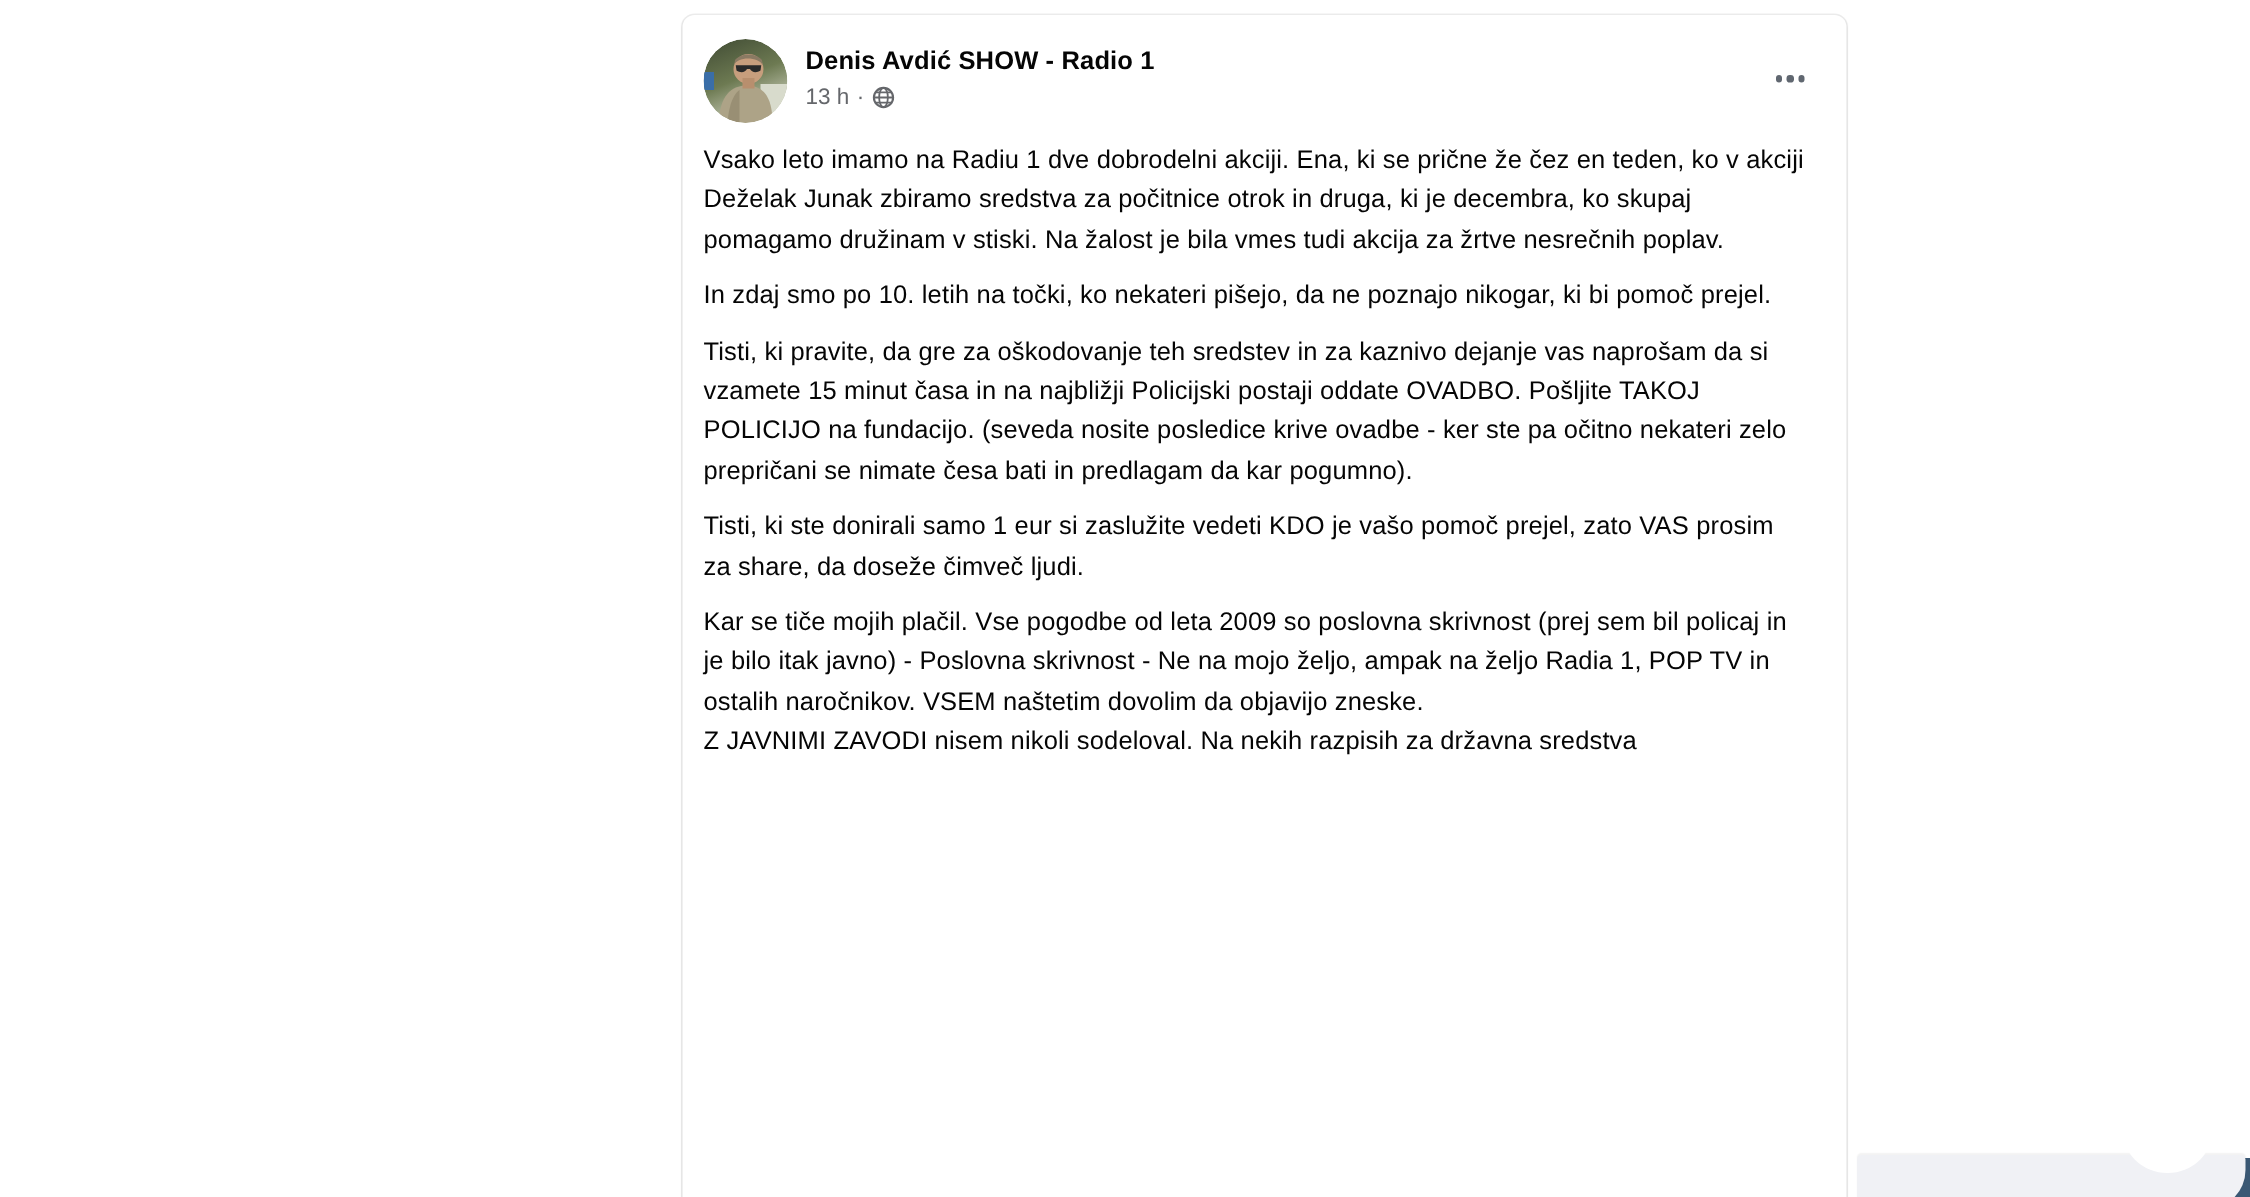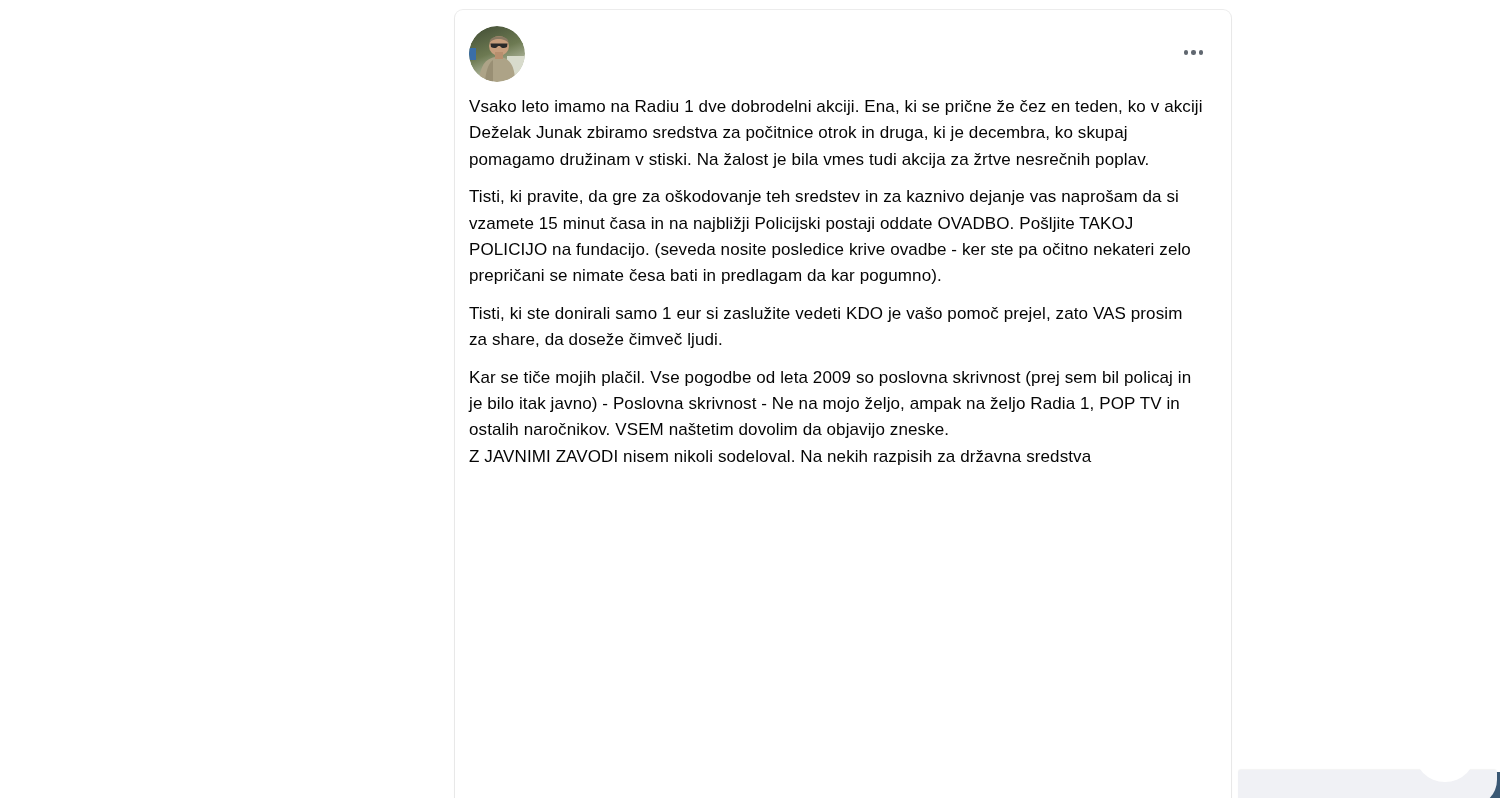--- a/index.html
+++ b/index.html
@@ -161,31 +161,48 @@
             <path d="M10 56 C11 38 18 31 29 31 C40 31 46 39 46 56 Z" fill="#ada387"></path>
             <path d="M16 56 C17 42 21 36 24 34 L24 56 Z" fill="#998f74"></path>
             <circle cx="30" cy="20" r="10" fill="#c79e7d"></circle>
             <path d="M20.5 17.5 C22 11.5 37 11.5 39.5 17.5 L39 14 C35 9 25 9 21 14 Z" fill="#8a7a63"></path>
             <path d="M21.5 17.5 L38.5 17.5 L38 21 C35 23 32 22 31 20 L29 20 C28 22 25 23 22 21 Z" fill="#2a2a2a"></path>
             <rect x="26" y="26" width="8" height="7" fill="#b88f6e"></rect>
           </g>
         </svg>
       </a>
 
+      <div class="header-text">
+        <a class="author">Denis Avdić SHOW - Radio 1</a>
+        <div class="meta">
+          <a class="timestamp">13 h</a>
+          <span class="sep">·</span>
+          <span class="globe">
+            <svg width="16" height="16" viewBox="0 0 16 16">
+              <circle cx="8" cy="8" r="6.4" fill="none" stroke="#65676B" stroke-width="1.4"></circle>
+              <ellipse cx="8" cy="8" rx="2.9" ry="6.4" fill="none" stroke="#65676B" stroke-width="1.2"></ellipse>
+              <line x1="1.6" y1="8" x2="14.4" y2="8" stroke="#65676B" stroke-width="1.2"></line>
+              <line x1="2.6" y1="4.6" x2="13.4" y2="4.6" stroke="#65676B" stroke-width="1.1"></line>
+              <line x1="2.6" y1="11.4" x2="13.4" y2="11.4" stroke="#65676B" stroke-width="1.1"></line>
+            </svg>
+          </span>
+        </div>
+      </div>
 
       <button class="menu-btn" aria-label="Actions for this post">
         <span class="mdot"></span>
         <span class="mdot"></span>
         <span class="mdot"></span>
       </button>
 
     </header>
 
     <div class="post-body">
       <p>Vsako leto imamo na Radiu 1 dve dobrodelni akciji. Ena, ki se prične že čez en teden, ko v akciji Deželak Junak zbiramo sredstva za počitnice otrok in druga, ki je decembra, ko skupaj pomagamo družinam v stiski. Na žalost je bila vmes tudi akcija za žrtve nesrečnih poplav.</p>
+      <p>In zdaj smo po 10. letih na točki, ko nekateri pišejo, da ne poznajo nikogar, ki bi pomoč prejel.</p>
       <p>Tisti, ki pravite, da gre za oškodovanje teh sredstev in za kaznivo dejanje vas naprošam da si vzamete 15 minut časa in na najbližji Policijski postaji oddate OVADBO. Pošljite TAKOJ POLICIJO na fundacijo. (seveda nosite posledice krive ovadbe - ker ste pa očitno nekateri zelo prepričani se nimate česa bati in predlagam da kar pogumno).</p>
       <p>Tisti, ki ste donirali samo 1 eur si zaslužite vedeti KDO je vašo pomoč prejel, zato VAS prosim za share, da doseže čimveč ljudi.</p>
       <p>Kar se tiče mojih plačil. Vse pogodbe od leta 2009 so poslovna skrivnost (prej sem bil policaj in je bilo itak javno) - Poslovna skrivnost - Ne na mojo željo, ampak na željo Radia 1, POP TV in ostalih naročnikov. VSEM naštetim dovolim da objavijo zneske.
 Z JAVNIMI ZAVODI nisem nikoli sodeloval. Na nekih razpisih za državna sredstva</p>
     </div>
 
   </article>
 
   <div class="corner-accent"></div>
   <div class="chat-panel"></div>

